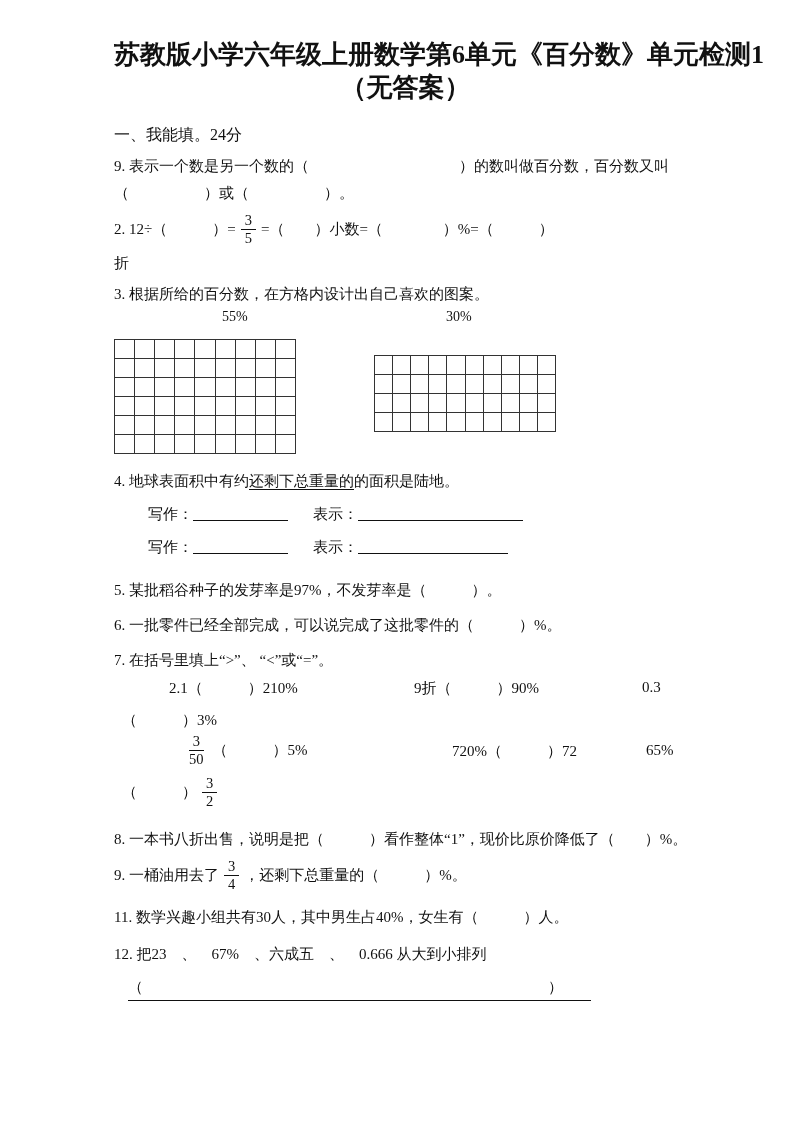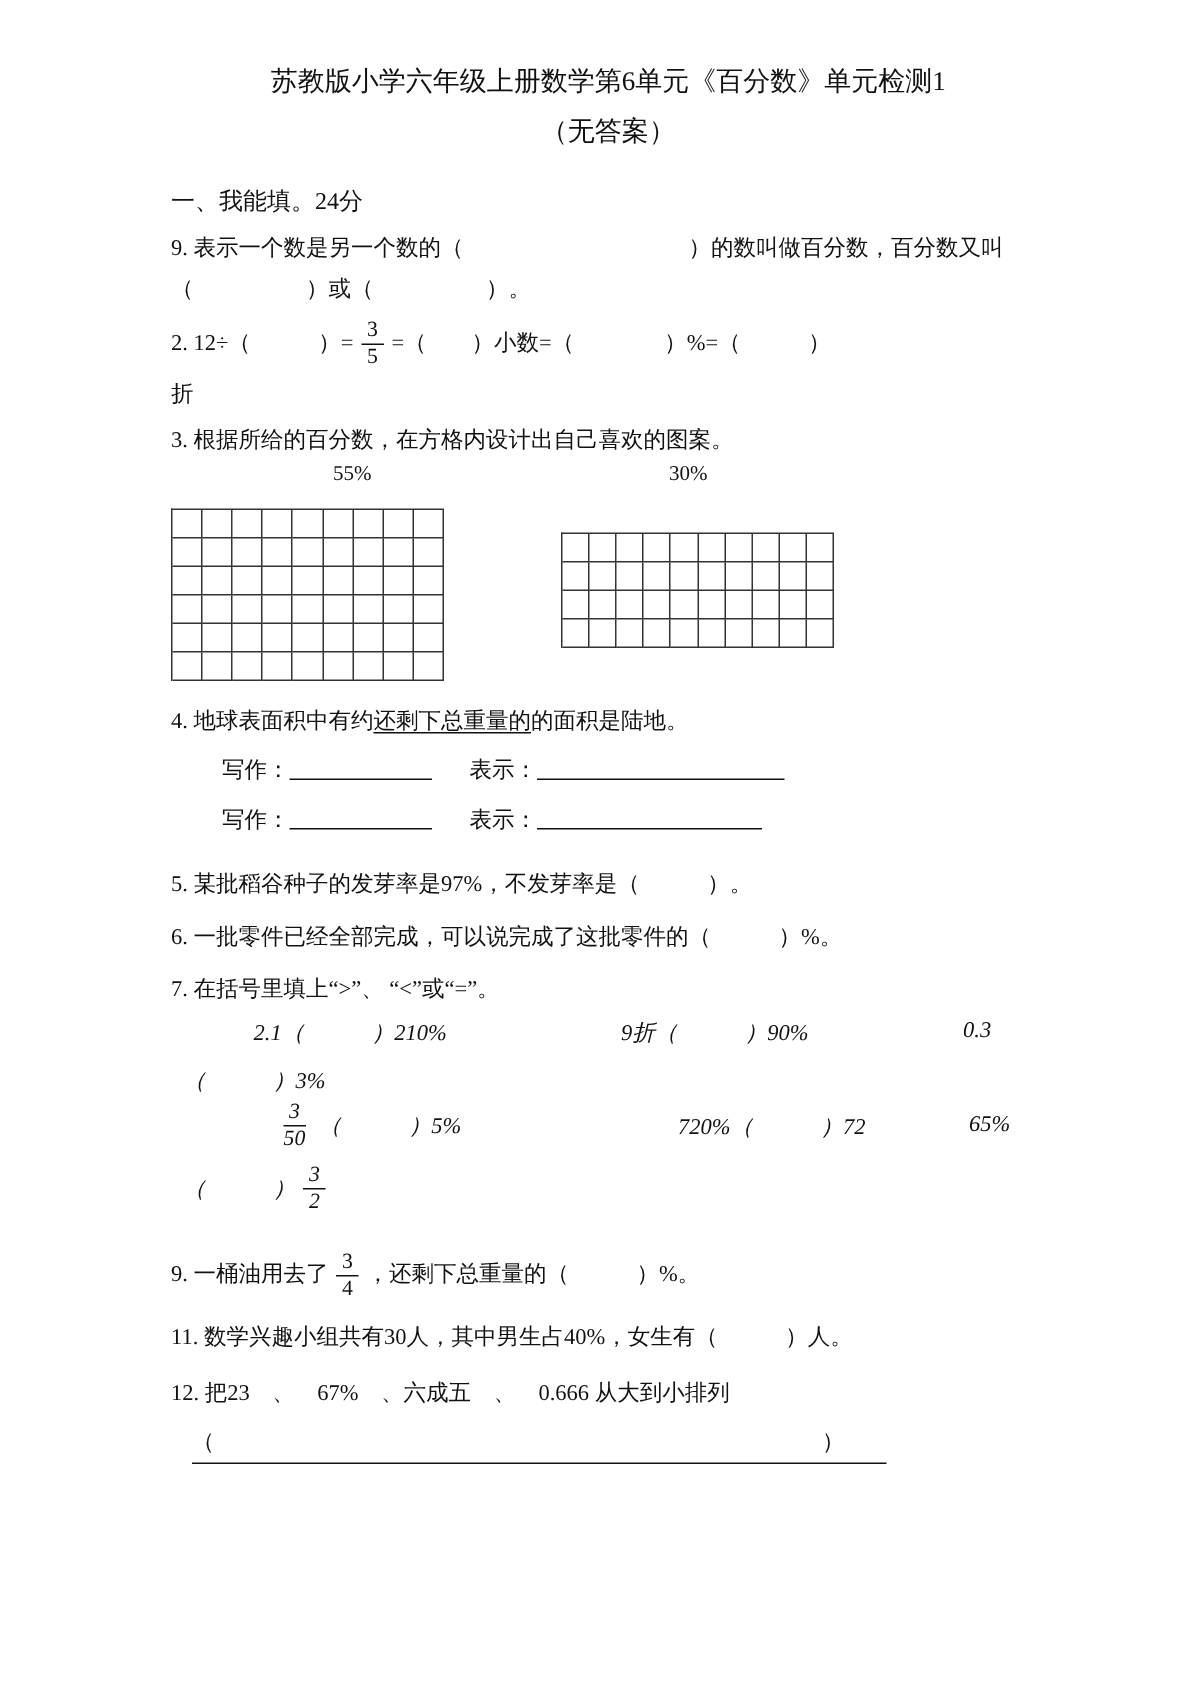--- a/index.html
+++ b/index.html
@@ -6,22 +6,22 @@
   body {
     width: 793px; height: 1122px;
     background: #ffffff;
     overflow: hidden;
     color: #111;
     font-family: "Liberation Serif", "DejaVu Serif", serif;
   }
   .page { padding: 38px 96px 0 114px; }
   .title {
     text-align: center;
-    font-size: 18px;
-    font-weight: 400;
+    font-size: 26px;
+    font-weight: 700;
     line-height: 33px;
     white-space: nowrap;
   }
   .heading { margin-top: 18px; font-weight: 400; font-size: 16px; line-height: 26px; }
   .line { font-size: 15px; line-height: 25px; margin: 0; white-space: nowrap; }
   .mt2{margin-top:2px}.mt4{margin-top:4px}.mt6{margin-top:6px}.mt8{margin-top:8px}
   .mt10{margin-top:10px}.mt12{margin-top:12px}.mt14{margin-top:14px}.mt18{margin-top:18px}
   .indent15 { padding-left: 15px; }
   .indent35 { padding-left: 34px; }
   .u { text-decoration: underline; text-underline-offset: 3px; }
@@ -38,21 +38,21 @@
   
   .grids { position: relative; height: 152px; margin-top: 2px; }
   .glabel { position: absolute; font-size: 14px; }
   .glabel.l1 { left: 108px; top: 0; }
   .glabel.l2 { left: 332px; top: 0; }
   .grid { position: absolute; display: grid; border-top: 1px solid #333; border-left: 1px solid #333; }
   .grid .cell { border-right: 1px solid #333; border-bottom: 1px solid #333; }
   .grid1 { left: 0;     top: 30px; width: 181px; height: 114px; }
   .grid2 { left: 260px; top: 46px; width: 181px; height: 76px; }
   
-  .q7block { position: relative; height: 150px; margin-top: 4px; font-size: 15px; font-style: italic; }
+  .q7block { position: relative; height: 150px; margin-top: 4px; font-size: 15px; }
   .q7i { position: absolute; white-space: nowrap; }
   .p1  { left: 55px;  top: 2px; }
   .p2  { left: 300px; top: 2px; }
   .p3a { left: 528px; top: 2px; }
   .p3b { left: 8px;   top: 34px; }
   .p4  { left: 66px;  top: 56px; display: inline-flex; align-items: center; }
   .p5  { left: 338px; top: 65px; }
   .p6a { left: 532px; top: 65px; }
   .p6b { left: 8px;   top: 98px; display: inline-flex; align-items: center; }
   
@@ -216,20 +216,21 @@
     <span class="q7i p6a">65%</span>
     <span class="q7i p6b">
       <span>（　　　）</span>
       <span class="frac">
         <span class="num">3</span>
         <span class="den">2</span>
       </span>
     </span>
   </div>
 
+  <p class="line">8. 一本书八折出售，说明是把（　　　）看作整体“1”，现价比原价降低了（　　）%。</p>
 
   <p class="line mt6 flexline">
     <span>9. 一桶油用去了</span>
     <span class="frac">
       <span class="num">3</span>
       <span class="den">4</span>
     </span>
     <span>，还剩下总重量的（　　　）%。</span>
   </p>
 

